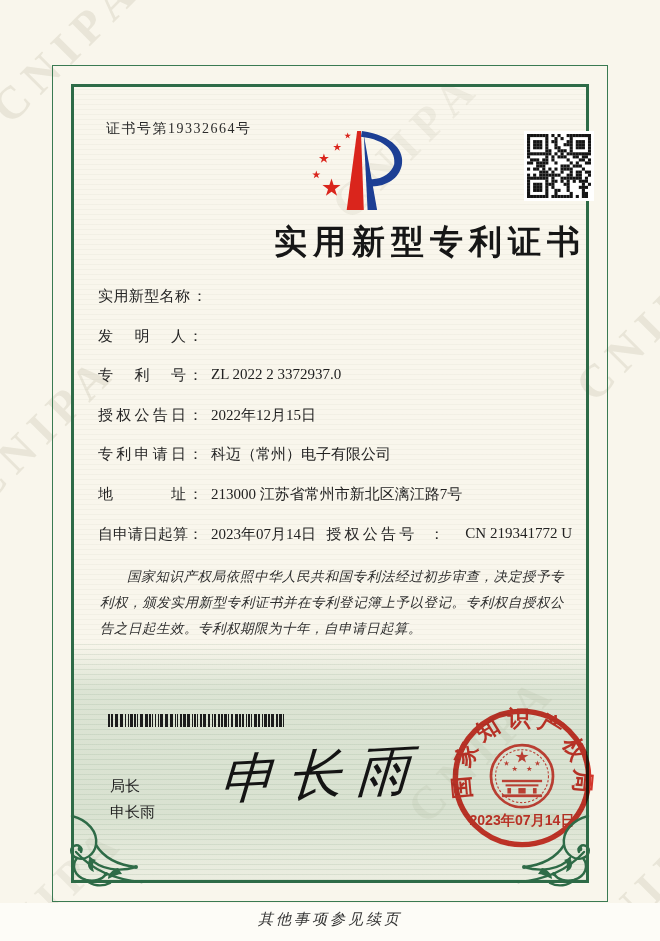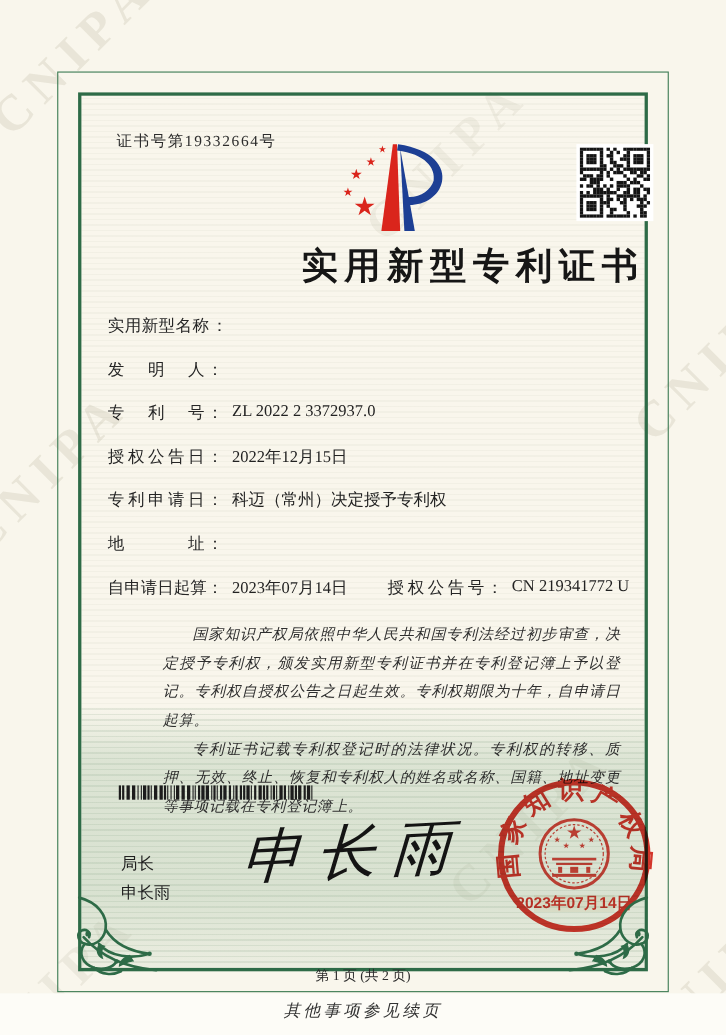--- a/index.html
+++ b/index.html
@@ -46,26 +46,26 @@
   
   .fields{position:absolute;left:24px;right:14px;top:200px;font-size:15px;}
   .frow{height:39.6px;display:flex;align-items:flex-start;white-space:nowrap;}
   .flabel{
     display:inline-block;width:88px;
     text-align:justify;text-align-last:justify;text-justify:inter-character;
   }
   .fcolon{display:inline-block;margin:0 2px 0 2px;}
   .fvalue{margin-left:6px;color:#222;}
   .fvalue.fixedw{width:146px;margin-right:0;}
-  .pair2{display:flex;}
+  .pair2{display:flex;gap:13px;}
   
   .bodytext{
     position:absolute;left:26px;right:22px;top:477px;
     font-size:13.5px;line-height:26px;font-style:italic;color:#2e2e2e;
-    letter-spacing:0.5px;text-align:justify;margin-left:48px;
+    letter-spacing:0.5px;text-align:justify;
   }
   .bodytext p{margin:0;text-indent:2em;}
   
   .barcode{position:absolute;left:34px;top:627px;width:178px;height:13px;}
   .barcode i{position:absolute;top:0;bottom:0;background:#1c1c1c;}
   
   .signer{
     position:absolute;left:36px;top:686px;
     font-family:"Liberation Sans","DejaVu Sans",sans-serif;
     font-size:15px;line-height:26px;color:#1f1f1f;
@@ -415,41 +415,41 @@
         <span class="fvalue">ZL 2022 2 3372937.0</span>
       </div>
       <div class="frow">
         <span class="flabel">授权公告日</span>
           <span class="fcolon">：</span>
         <span class="fvalue">2022年12月15日</span>
       </div>
       <div class="frow">
         <span class="flabel">专利申请日</span>
           <span class="fcolon">：</span>
-        <span class="fvalue">科迈（常州）决定授予专利权</span>
+        <span class="fvalue">科迈（常州）电子有限公司</span>
       </div>
       <div class="frow">
         <span class="flabel">地址</span>
           <span class="fcolon">：</span>
+        <span class="fvalue">213000 江苏省常州市新北区漓江路7号</span>
       </div>
       <div class="frow">
         <span class="flabel">自申请日起算</span>
           <span class="fcolon">：</span>
         <span class="fvalue fixedw">2023年07月14日</span>
         <span class="pair2">
           <span class="flabel">授权公告号</span>
             <span class="fcolon">：</span>
           <span class="fvalue">CN 219341772 U</span>
         </span>
       </div>
     </div>
 
     <div class="bodytext">
       <p>国家知识产权局依照中华人民共和国专利法经过初步审查，决定授予专利权，颁发实用新型专利证书并在专利登记簿上予以登记。专利权自授权公告之日起生效。专利权期限为十年，自申请日起算。</p>
-      <p>专利证书记载专利权登记时的法律状况。专利权的转移、质押、无效、终止、恢复和专利权人的姓名或名称、国籍、地址变更等事项记载在专利登记簿上。</p>
     </div>
 
     <div class="barcode" id="barcode">
         <i style="left:0px;width:2px"></i>
         <i style="left:3px;width:2px"></i>
         <i style="left:7px;width:3px"></i>
         <i style="left:12px;width:3px"></i>
         <i style="left:17px;width:1px"></i>
         <i style="left:20px;width:1px"></i>
         <i style="left:22px;width:3px"></i>
@@ -523,19 +523,18 @@
         <rect x="62" y="87" width="36" height="2.2"></rect>
         <rect x="64" y="91" width="4" height="6"></rect>
         <rect x="76" y="91" width="8" height="6"></rect>
         <rect x="92" y="91" width="4" height="6"></rect>
         <rect x="58" y="98" width="44" height="3"></rect>
       </g>
       <rect x="40" y="119" width="80" height="17" fill="#f6f3e9" opacity="0.9"></rect>
       <text x="80" y="132" font-size="15.5" font-weight="bold" fill="#d5281e" text-anchor="middle" font-family="Liberation Sans,sans-serif">2023年07月14日</text>
     </svg>
 
-    <div class="page-info">第 1 页 (共 2 页)</div>
   </div>
 </div>
 
 <div class="bottom-strip">
   <div class="continuation">其他事项参见续页</div>
 </div>
 
 </body></html>

